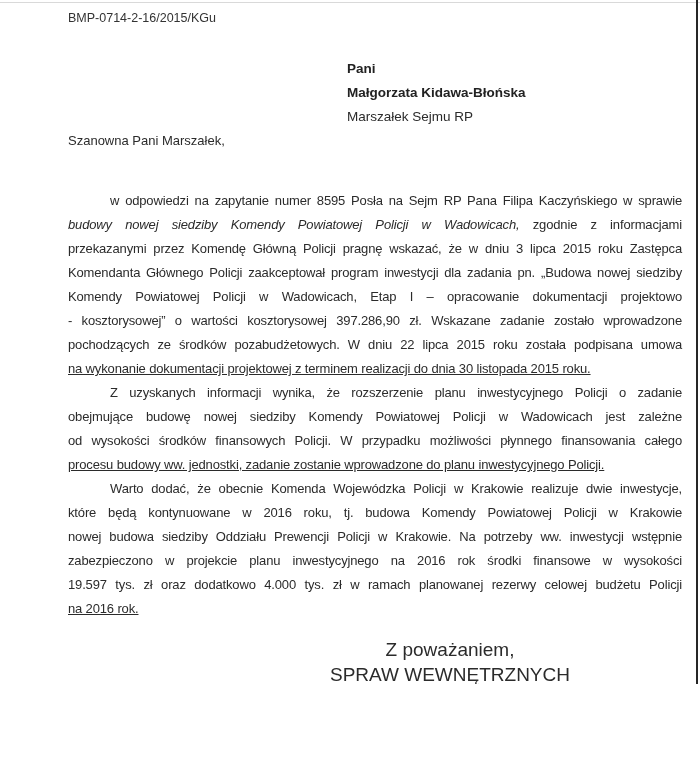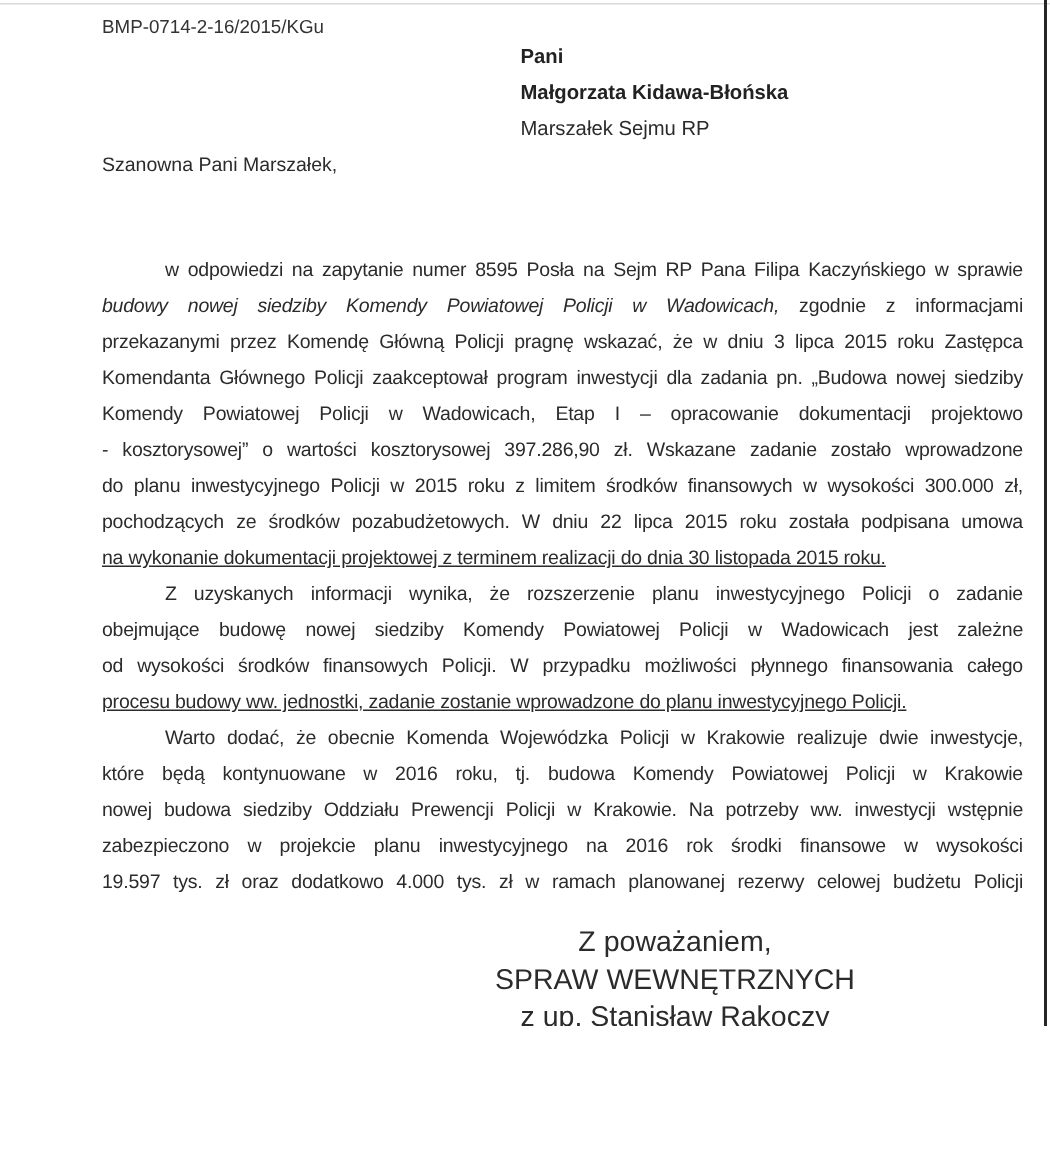--- a/index.html
+++ b/index.html
@@ -35,31 +35,32 @@
   .content {
     position: relative;
     padding: 10px 18px 0 68px; 
   }
   .ref {
     font-size: 12.5px;
     line-height: 16px;
     color: #333333;
   }
   .recipient {
+    margin-top: 31px;
     margin-left: 279px;
     font-size: 13.5px;
     line-height: 24px;
   }
   .recipient .r-line.bold { font-weight: bold; color: #222222; }
   .salutation {
     font-size: 13px;
     line-height: 24px;
   }
   .body-text {
-    margin-top: 46px;
+    margin-top: 36px;
     font-size: 13px;
   }
   .para { margin: 0; }
   .line {
     line-height: 24px;
     letter-spacing: -0.15px;
     text-align: justify;
     text-align-last: justify;
     white-space: normal;
   }
@@ -94,36 +95,36 @@
     <div class="salutation">Szanowna Pani Marszałek,</div>
 
     <div class="body-text" id="paragraphs">
         <div class="para">
           <div class="line first"><span>w odpowiedzi na zapytanie numer 8595 Posła na Sejm RP Pana Filipa Kaczyńskiego w sprawie</span></div>
           <div class="line"><span class="it">budowy nowej siedziby Komendy Powiatowej Policji w Wadowicach,</span><span> zgodnie z informacjami</span></div>
           <div class="line"><span>przekazanymi przez Komendę Główną Policji pragnę wskazać, że w dniu 3 lipca 2015 roku Zastępca</span></div>
           <div class="line"><span>Komendanta Głównego Policji zaakceptował program inwestycji dla zadania pn. „Budowa nowej siedziby</span></div>
           <div class="line"><span>Komendy Powiatowej Policji w Wadowicach, Etap I – opracowanie dokumentacji projektowo</span></div>
           <div class="line"><span>- kosztorysowej” o wartości kosztorysowej 397.286,90 zł. Wskazane zadanie zostało wprowadzone</span></div>
-          <div class="line"><span>do planu inwestycyjnego Policji w 2015 roku z limitem środków finansowych w wysokości 300.000 zł,</span></div>
           <div class="line"><span>pochodzących ze środków pozabudżetowych. W dniu 22 lipca 2015 roku została podpisana umowa</span></div>
           <div class="line last"><span>na wykonanie dokumentacji projektowej z terminem realizacji do dnia 30 listopada 2015 roku.</span></div>
         </div>
         <div class="para">
           <div class="line first"><span>Z uzyskanych informacji wynika, że rozszerzenie planu inwestycyjnego Policji o zadanie</span></div>
           <div class="line"><span>obejmujące budowę nowej siedziby Komendy Powiatowej Policji w Wadowicach jest zależne</span></div>
           <div class="line"><span>od wysokości środków finansowych Policji. W przypadku możliwości płynnego finansowania całego</span></div>
           <div class="line last"><span>procesu budowy ww. jednostki, zadanie zostanie wprowadzone do planu inwestycyjnego Policji.</span></div>
         </div>
         <div class="para">
           <div class="line first"><span>Warto dodać, że obecnie Komenda Wojewódzka Policji w Krakowie realizuje dwie inwestycje,</span></div>
           <div class="line"><span>które będą kontynuowane w 2016 roku, tj. budowa Komendy Powiatowej Policji w Krakowie</span></div>
           <div class="line"><span>nowej budowa siedziby Oddziału Prewencji Policji w Krakowie. Na potrzeby ww. inwestycji wstępnie</span></div>
           <div class="line"><span>zabezpieczono w projekcie planu inwestycyjnego na 2016 rok środki finansowe w wysokości</span></div>
           <div class="line"><span>19.597 tys. zł oraz dodatkowo 4.000 tys. zł w ramach planowanej rezerwy celowej budżetu Policji</span></div>
+          <div class="line last"><span>na 2016 rok.</span></div>
         </div>
       </div>
 
     <div class="closing" id="closing">
         <div>Z poważaniem,</div>
         <div>SPRAW WEWNĘTRZNYCH</div>
         <div>z up. Stanisław Rakoczy</div>
         <div>Podsekretarz Stanu</div>
       </div>
   </div>

